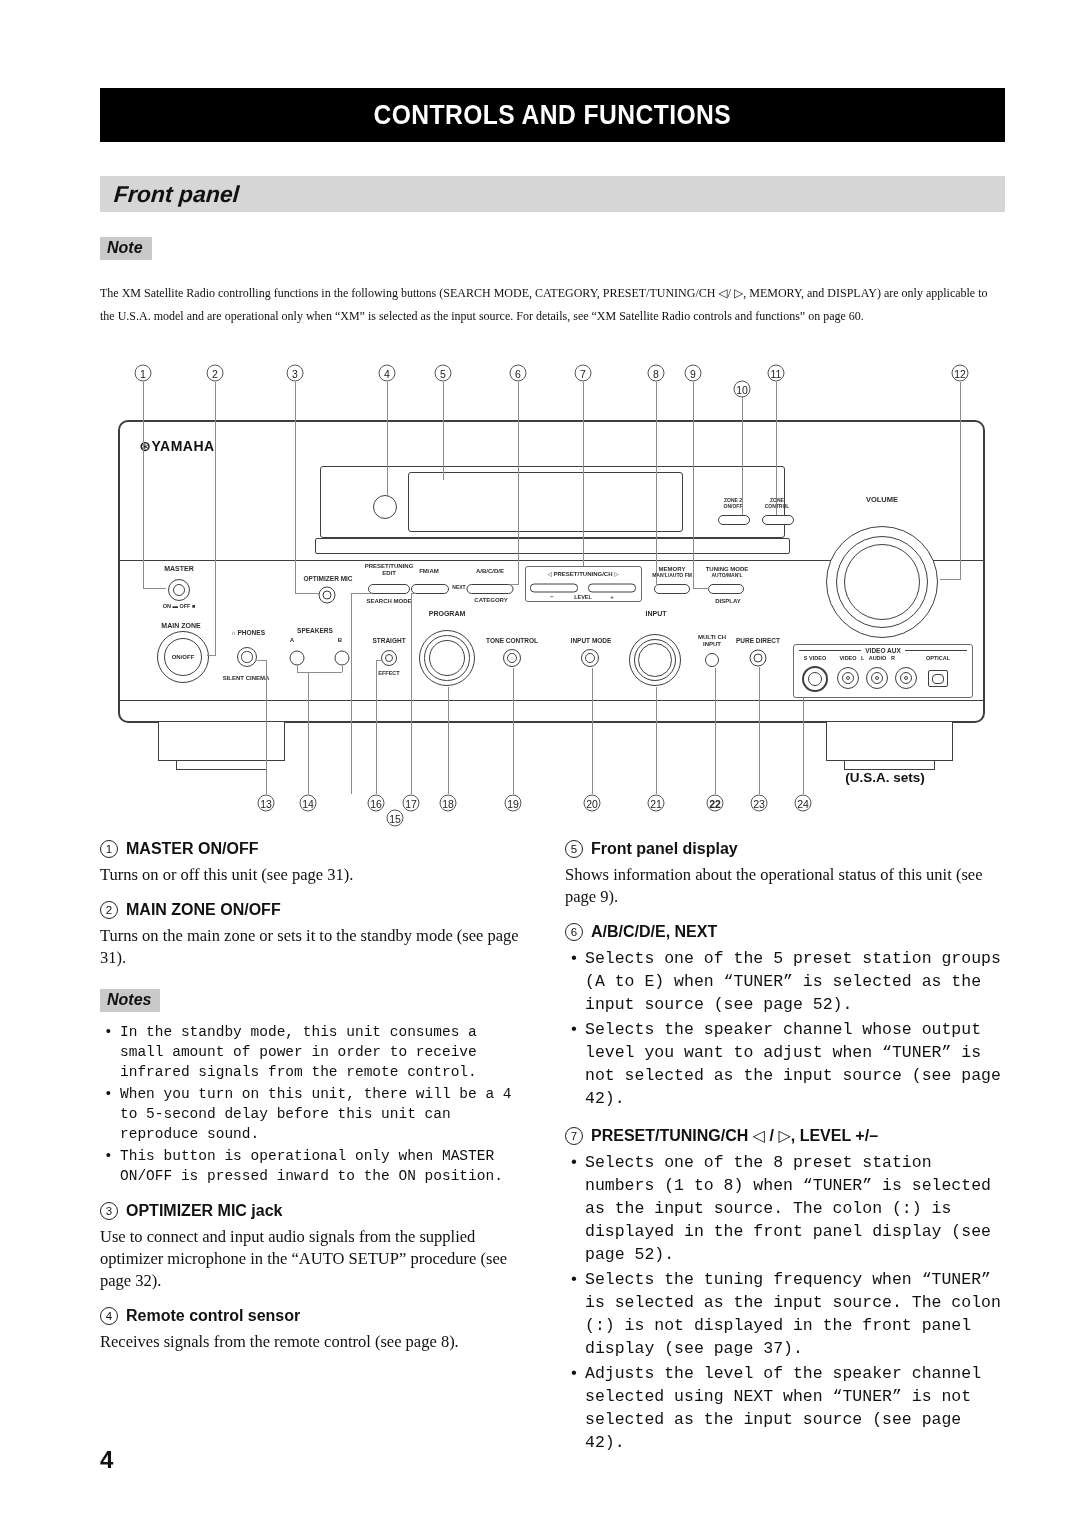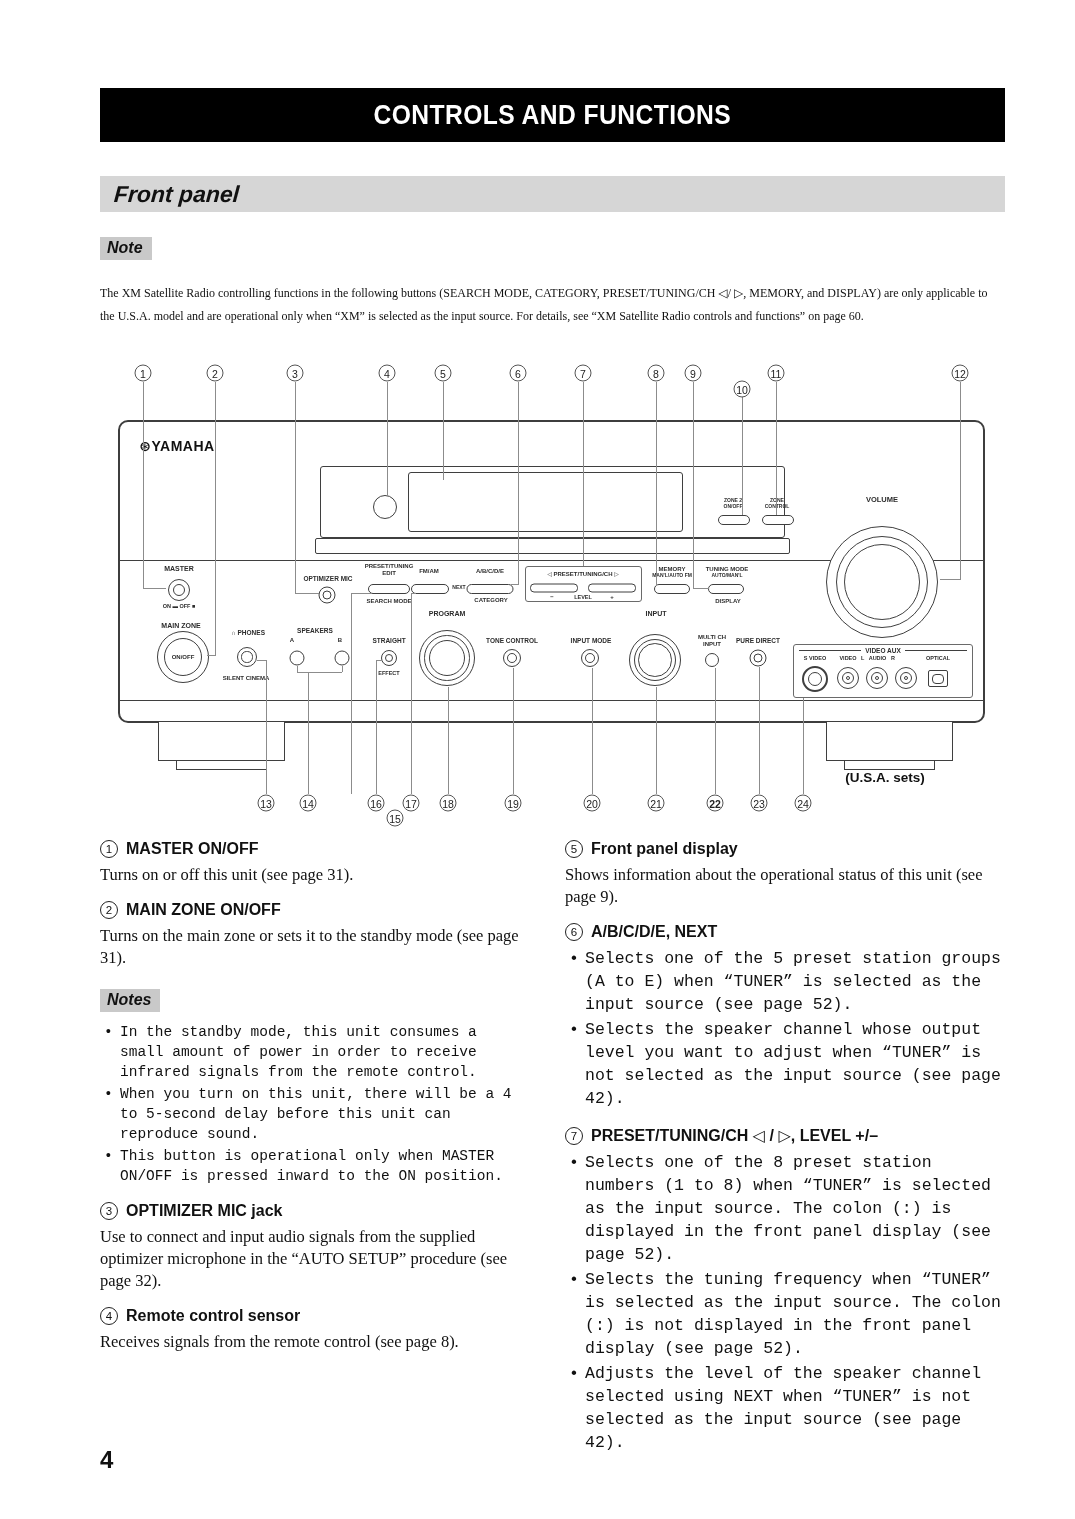--- a/index.html
+++ b/index.html
@@ -390,19 +390,19 @@
     </ul>
   </div>
 
   <div class="sect">
     <div class="sect-h">
       <span class="numc">7</span>
       <span>PRESET/TUNING/CH ◁ / ▷, LEVEL +/–</span>
     </div>
     <ul class="blist">
       <li>Selects one of the 8 preset station numbers (1 to 8) when “TUNER” is selected as the input source. The colon (:) is displayed in the front panel display (see page 52).</li>
-      <li>Selects the tuning frequency when “TUNER” is selected as the input source. The colon (:) is not displayed in the front panel display (see page 52).</li>
+      <li>Selects the tuning frequency when “TUNER” is selected as the input source. The colon (:) is not displayed in the front panel display (see page 37).</li>
       <li>Adjusts the level of the speaker channel selected using NEXT when “TUNER” is not selected as the input source (see page 42).</li>
     </ul>
   </div>
 </div>
 
 <div class="pagenum">4</div>
 
 </body></html>

